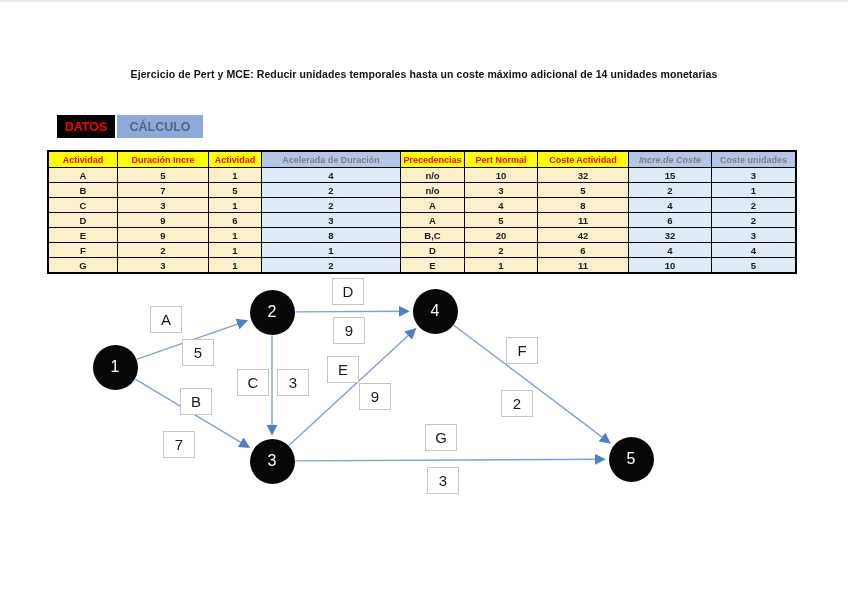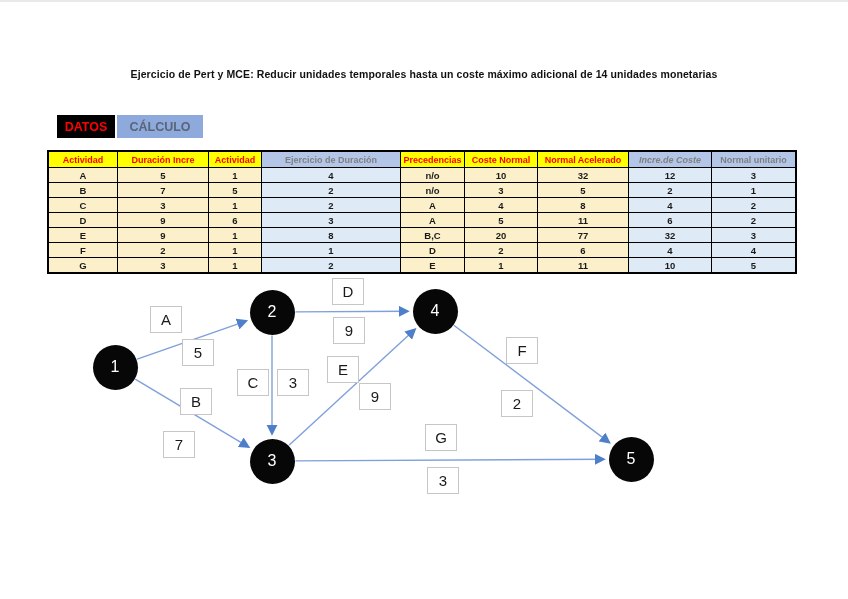--- a/index.html
+++ b/index.html
@@ -55,38 +55,38 @@
   <div class="tab tab-calculo">
     <span>CÁLCULO</span>
   </div>
 
   <table class="data">
     <thead>
       <tr id="header-row">
           <th class="h-yellow" style="width: 68px;">Actividad</th>
           <th class="h-yellow" style="width: 90px;">Duración Incre</th>
           <th class="h-yellow" style="width: 52px;">Actividad</th>
-          <th class="h-blue" style="width: 138px;">Ejercicio de Duración</th>
+          <th class="h-blue" style="width: 138px;">Acelerada de Duración</th>
           <th class="h-yellow" style="width: 63px;">Precedencias</th>
-          <th class="h-yellow" style="width: 72px;">Coste Normal</th>
-          <th class="h-yellow" style="width: 90px;">Normal Acelerado</th>
+          <th class="h-yellow" style="width: 72px;">Pert Normal</th>
+          <th class="h-yellow" style="width: 90px;">Coste Actividad</th>
           <th class="h-blue" style="width: 82px; font-style: italic;">Incre.de Coste</th>
-          <th class="h-blue" style="width: 83px;">Normal unitario</th>
+          <th class="h-blue" style="width: 83px;">Coste unidades</th>
         </tr>
     </thead>
     <tbody id="table-body">
         <tr>
           <td class="c-cream">A</td>
           <td class="c-cream">5</td>
           <td class="c-cream">1</td>
           <td class="c-blue">4</td>
           <td class="c-cream">n/o</td>
           <td class="c-cream">10</td>
           <td class="c-cream">32</td>
-          <td class="c-blue">12</td>
+          <td class="c-blue">15</td>
           <td class="c-blue">3</td>
         </tr>
         <tr>
           <td class="c-cream">B</td>
           <td class="c-cream">7</td>
           <td class="c-cream">5</td>
           <td class="c-blue">2</td>
           <td class="c-cream">n/o</td>
           <td class="c-cream">3</td>
           <td class="c-cream">5</td>
@@ -115,21 +115,21 @@
           <td class="c-blue">6</td>
           <td class="c-blue">2</td>
         </tr>
         <tr>
           <td class="c-cream">E</td>
           <td class="c-cream">9</td>
           <td class="c-cream">1</td>
           <td class="c-blue">8</td>
           <td class="c-cream">B,C</td>
           <td class="c-cream">20</td>
-          <td class="c-cream">77</td>
+          <td class="c-cream">42</td>
           <td class="c-blue">32</td>
           <td class="c-blue">3</td>
         </tr>
         <tr>
           <td class="c-cream">F</td>
           <td class="c-cream">2</td>
           <td class="c-cream">1</td>
           <td class="c-blue">1</td>
           <td class="c-cream">D</td>
           <td class="c-cream">2</td>

